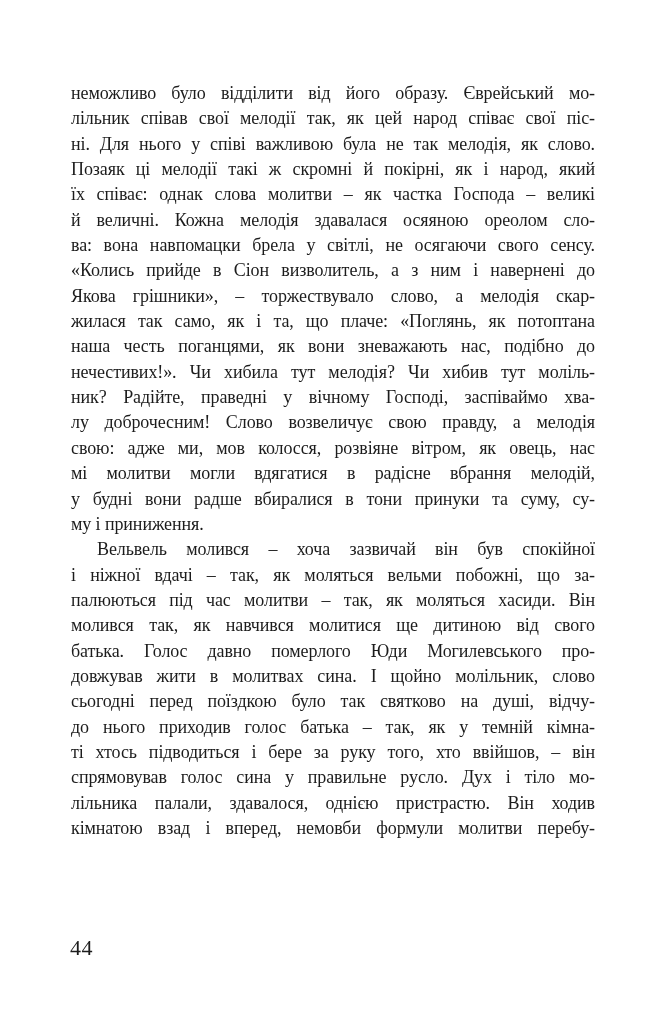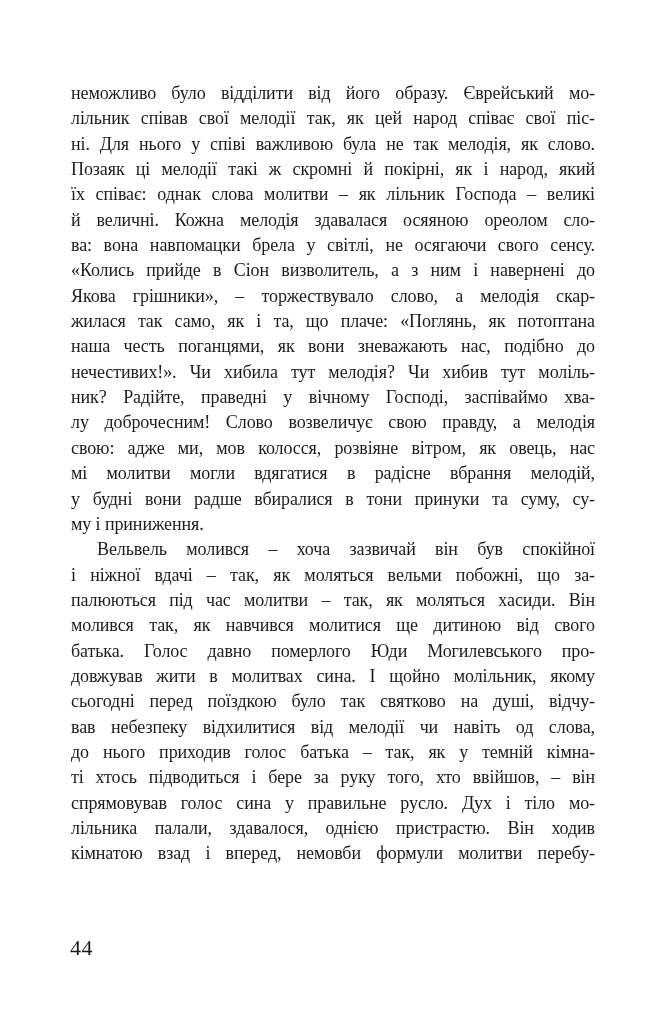--- a/index.html
+++ b/index.html
@@ -58,44 +58,43 @@
 </head>
 <body>
 
 <div class="page">
   <div class="text-block">
       <div class="para">
         <div class="line">неможливо було відділити від його образу. Єврейський мо-</div>
         <div class="line">лільник співав свої мелодії так, як цей народ співає свої піс-</div>
         <div class="line">ні. Для нього у співі важливою була не так мелодія, як слово.</div>
         <div class="line">Позаяк ці мелодії такі ж скромні й покірні, як і народ, який</div>
-        <div class="line">їх співає: однак слова молитви – як лільник Господа – великі</div>
+        <div class="line">їх співає: однак слова молитви – як частка Господа – великі</div>
         <div class="line">й величні. Кожна мелодія здавалася осяяною ореолом сло-</div>
         <div class="line">ва: вона навпомацки брела у світлі, не осягаючи свого сенсу.</div>
         <div class="line">«Колись прийде в Сіон визволитель, а з ним і навернені до</div>
         <div class="line">Якова грішники», – торжествувало слово, а мелодія скар-</div>
         <div class="line">жилася так само, як і та, що плаче: «Поглянь, як потоптана</div>
         <div class="line">наша честь поганцями, як вони зневажають нас, подібно до</div>
         <div class="line">нечестивих!». Чи хибила тут мелодія? Чи хибив тут моліль-</div>
         <div class="line">ник? Радійте, праведні у вічному Господі, заспіваймо хва-</div>
         <div class="line">лу доброчесним! Слово возвеличує свою правду, а мелодія</div>
         <div class="line">свою: адже ми, мов колосся, розвіяне вітром, як овець, нас</div>
         <div class="line">мі молитви могли вдягатися в радісне вбрання мелодій,</div>
         <div class="line">у будні вони радше вбиралися в тони принуки та суму, су-</div>
         <div class="line no-justify">му і приниження.</div>
       </div>
       <div class="para">
         <div class="line indent">Вельвель молився – хоча зазвичай він був спокійної</div>
         <div class="line">і ніжної вдачі – так, як моляться вельми побожні, що за-</div>
         <div class="line">палюються під час молитви – так, як моляться хасиди. Він</div>
         <div class="line">молився так, як навчився молитися ще дитиною від свого</div>
         <div class="line">батька. Голос давно померлого Юди Могилевського про-</div>
-        <div class="line">довжував жити в молитвах сина. І щойно молільник, якому</div>
+        <div class="line">довжував жити в молитвах сина. І щойно молільник, слово</div>
         <div class="line">сьогодні перед поїздкою було так святково на душі, відчу-</div>
-        <div class="line">вав небезпеку відхилитися від мелодії чи навіть од слова,</div>
         <div class="line">до нього приходив голос батька – так, як у темній кімна-</div>
         <div class="line">ті хтось підводиться і бере за руку того, хто ввійшов, – він</div>
         <div class="line">спрямовував голос сина у правильне русло. Дух і тіло мо-</div>
         <div class="line">лільника палали, здавалося, однією пристрастю. Він ходив</div>
         <div class="line">кімнатою взад і вперед, немовби формули молитви перебу-</div>
       </div>
     </div>
   <div class="page-number">44</div>
 </div>
 

